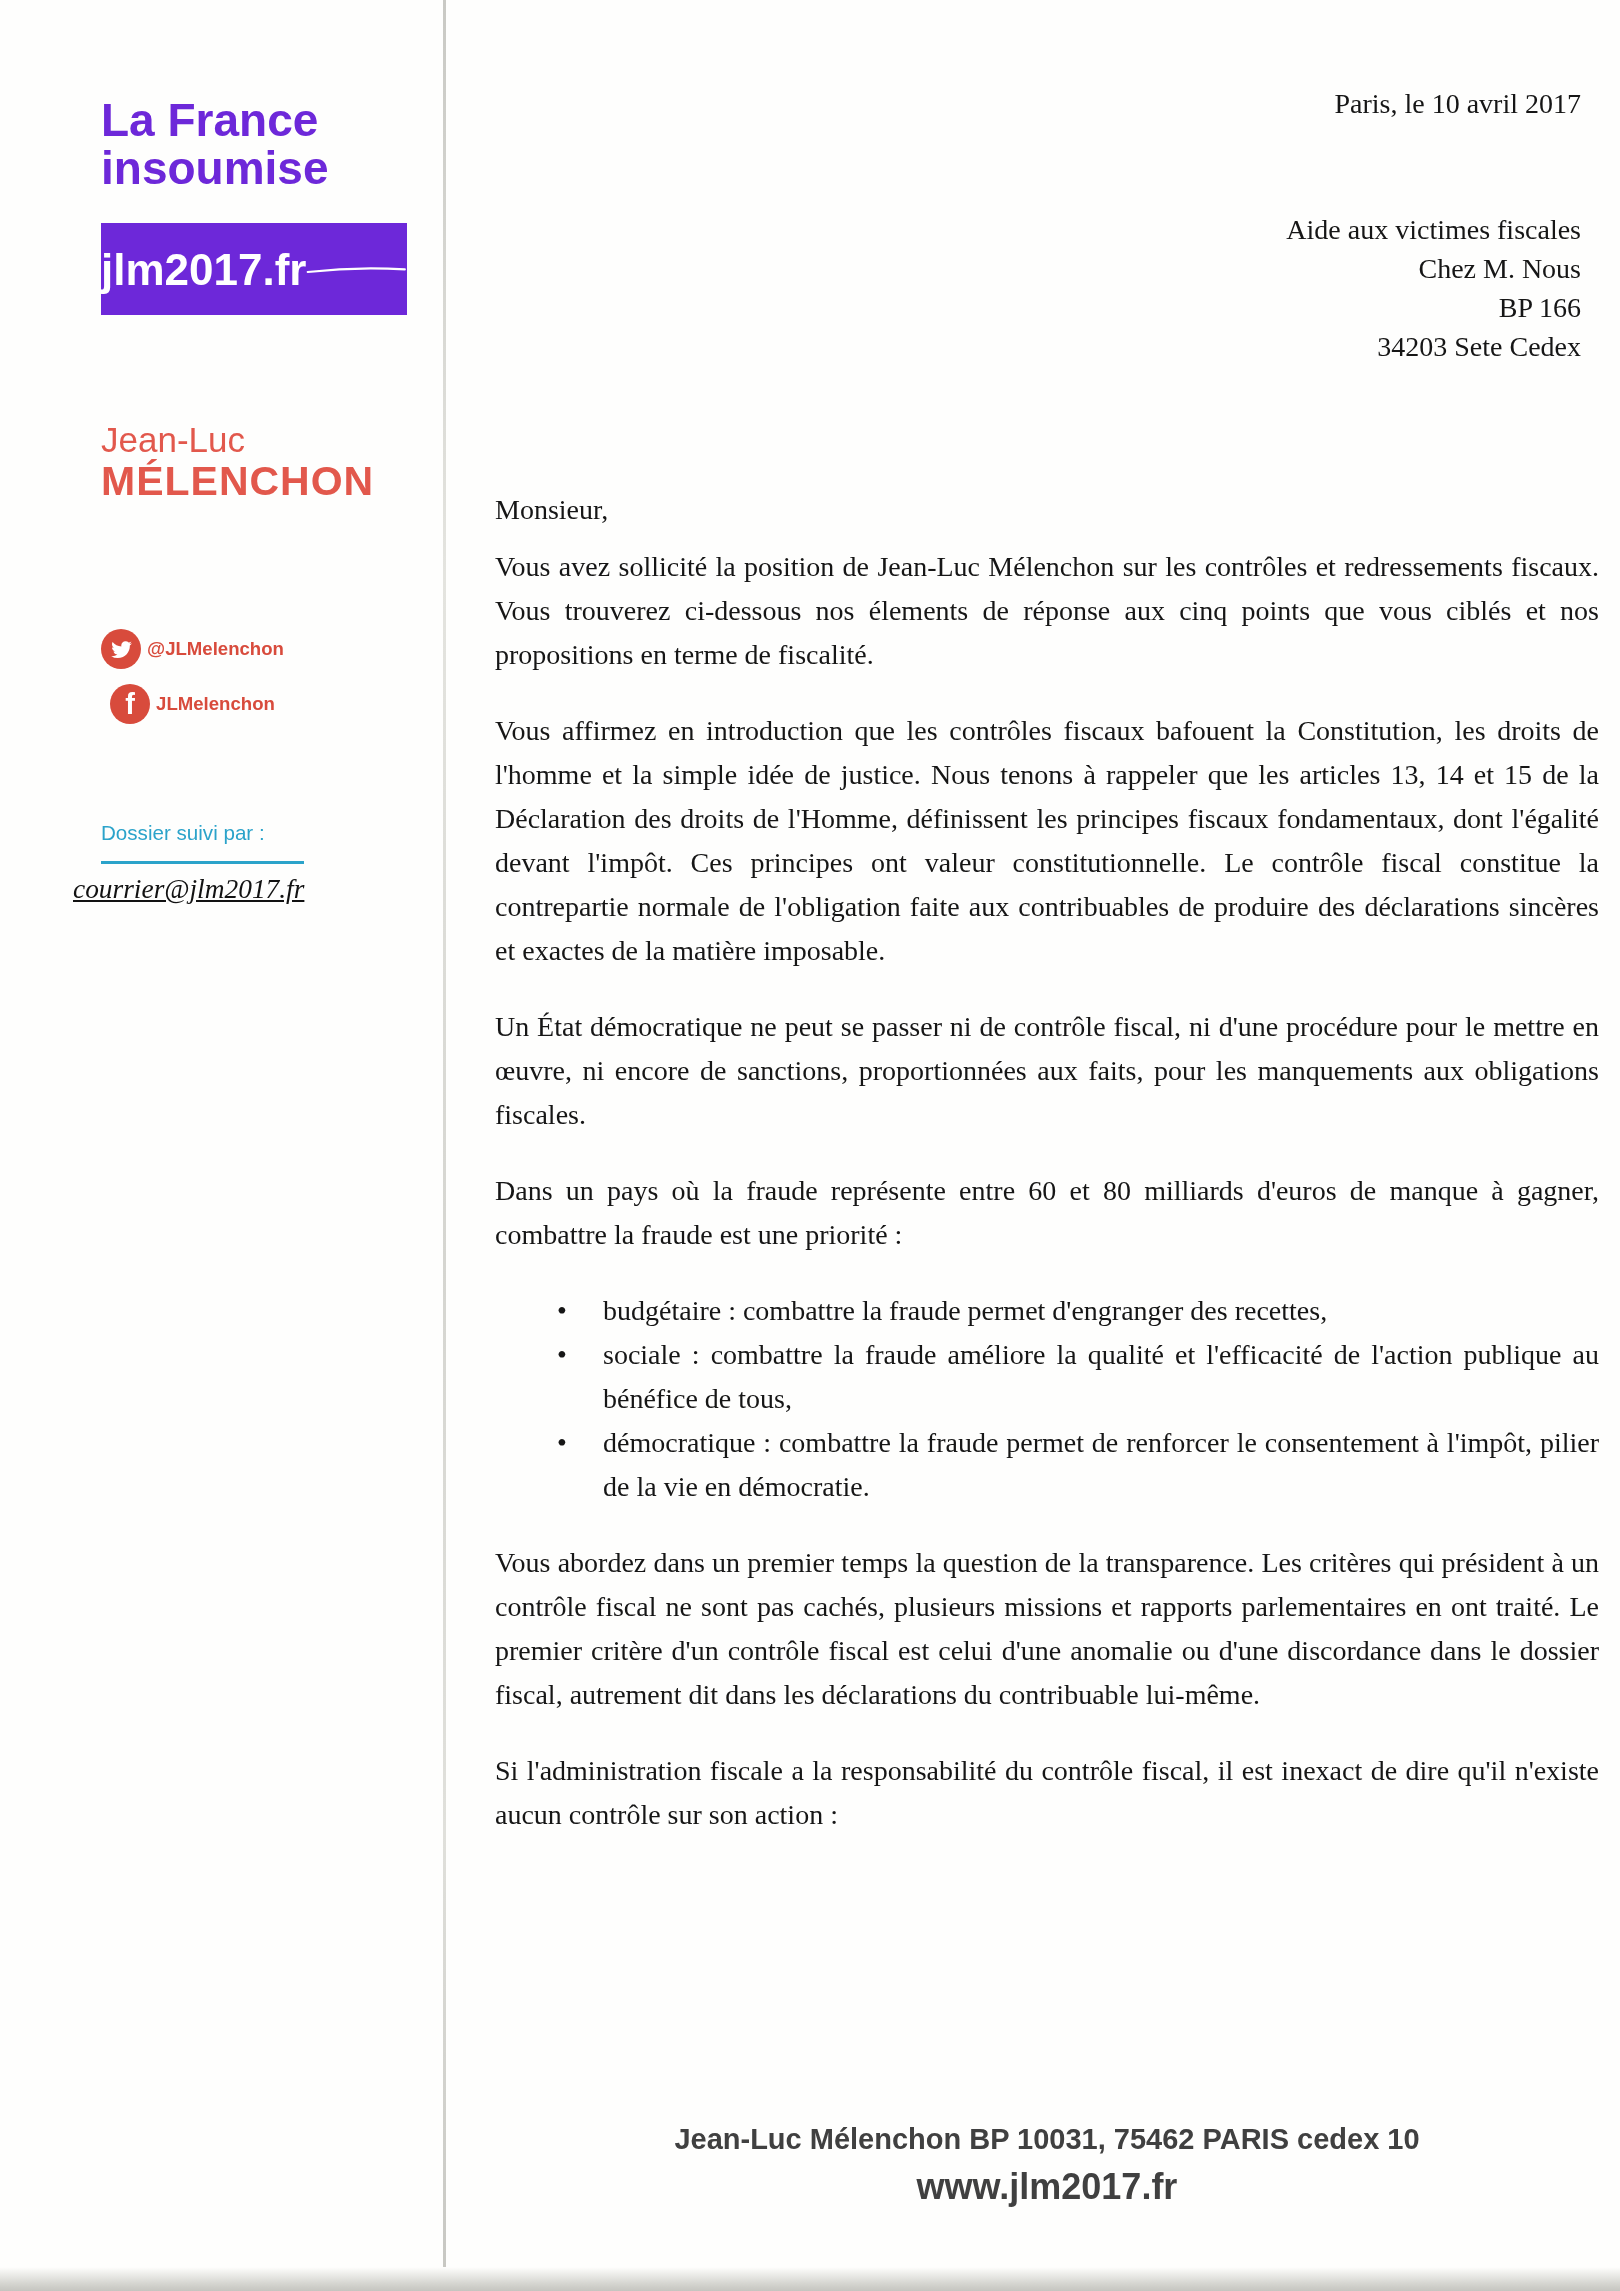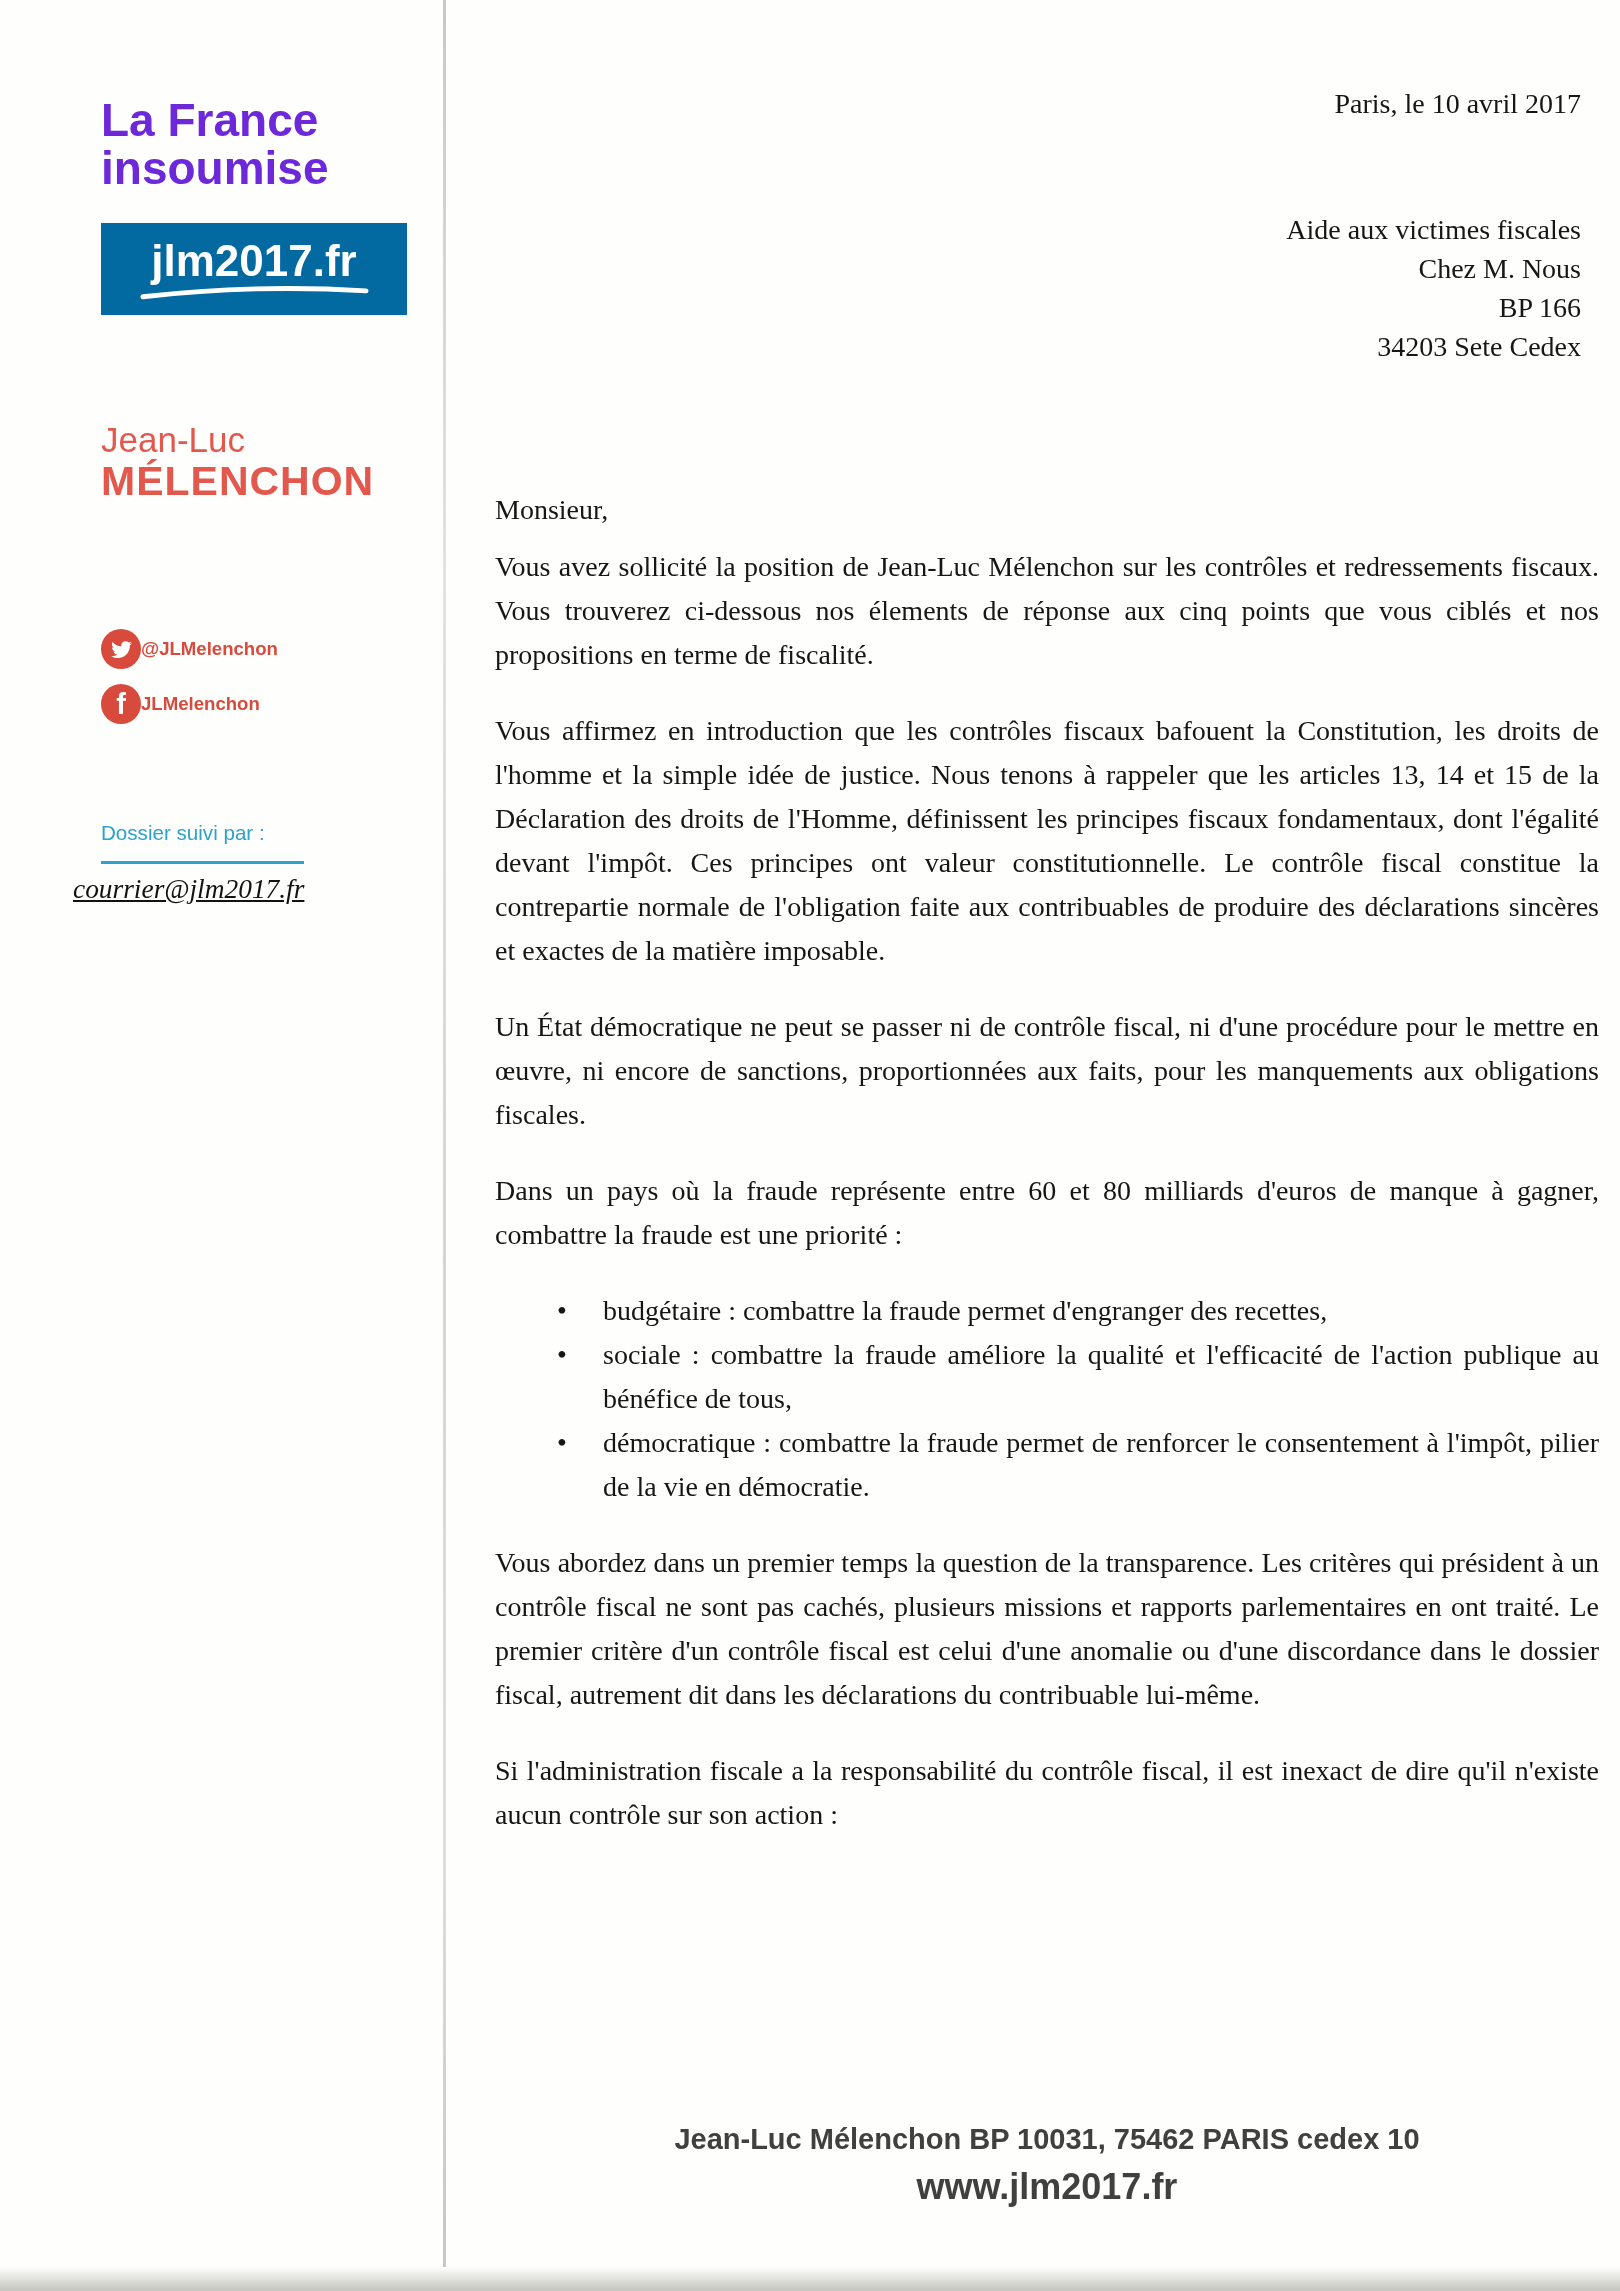--- a/index.html
+++ b/index.html
@@ -12,31 +12,31 @@
   
   .scan-line{position:absolute;left:443px;top:0;width:2.9px;height:2292px;
     background:linear-gradient(#c9c9c4,#e4e4df 25%,#d5d5d0 55%,#e0e0db 80%,#c6c6c1);}
   .scan-bottom{position:absolute;left:0;bottom:0;width:100%;height:25.5px;
     background:linear-gradient(to bottom,#fefefd,#d6d6d1 65%,#c2c2bd);}
   
   .logo-text{position:absolute;left:101px;top:96px;
     font-family:"Liberation Sans",sans-serif;font-weight:bold;
     font-size:46px;line-height:48px;color:#6d28d9;letter-spacing:0;}
   .site-box{position:absolute;left:101px;top:223px;width:306px;height:92px;
-    background:#0369a1;display:flex;flex-direction:column;align-items:center;justify-content:center;}
+    background:#6d28d9;display:flex;flex-direction:row;align-items:center;justify-content:center;}
   .site-box .site-label{font-family:"Liberation Sans",sans-serif;font-weight:bold;
     font-size:44px;color:#ffffff;line-height:45px;}
   .site-box svg{display:block;margin-top:1px;}
   .candidate{position:absolute;left:101px;top:420px;color:#e2584c;
     font-family:"Liberation Sans",sans-serif;}
   .candidate .first{font-size:35px;font-weight:400;line-height:39px;}
   .candidate .last{font-size:41px;font-weight:800;letter-spacing:1px;line-height:45px;}
   .social{position:absolute;left:101px;top:629px;display:flex;flex-direction:column;gap:14.7px;
     font-family:"Liberation Sans",sans-serif;}
-  .social-row{display:flex;align-items:center;gap:0;}
+  .social-row{display:flex;align-items:center;gap:6px;justify-content:center;}
   .social-badge{width:40px;height:40px;border-radius:50%;background:#d84b3c;
     display:flex;align-items:center;justify-content:center;flex:0 0 auto;}
   .social-badge svg{display:block;}
   .social-badge .fb-f{color:#fff;font-weight:bold;font-size:29px;line-height:29px;
     font-family:"Liberation Sans",sans-serif;transform:translateY(1px);}
   .social-handle{color:#d84b3c;font-weight:bold;font-size:18.6px;}
   .dossier{position:absolute;left:101px;top:821px;font-family:"Liberation Sans",sans-serif;
     color:#2ba3ca;font-size:20.6px;}
   .dossier-rule{width:203px;height:2.9px;background:#2ba3ca;margin-top:15.7px;}
   .contact-email{position:absolute;left:73px;top:874px;font-style:italic;font-size:27.4px;

